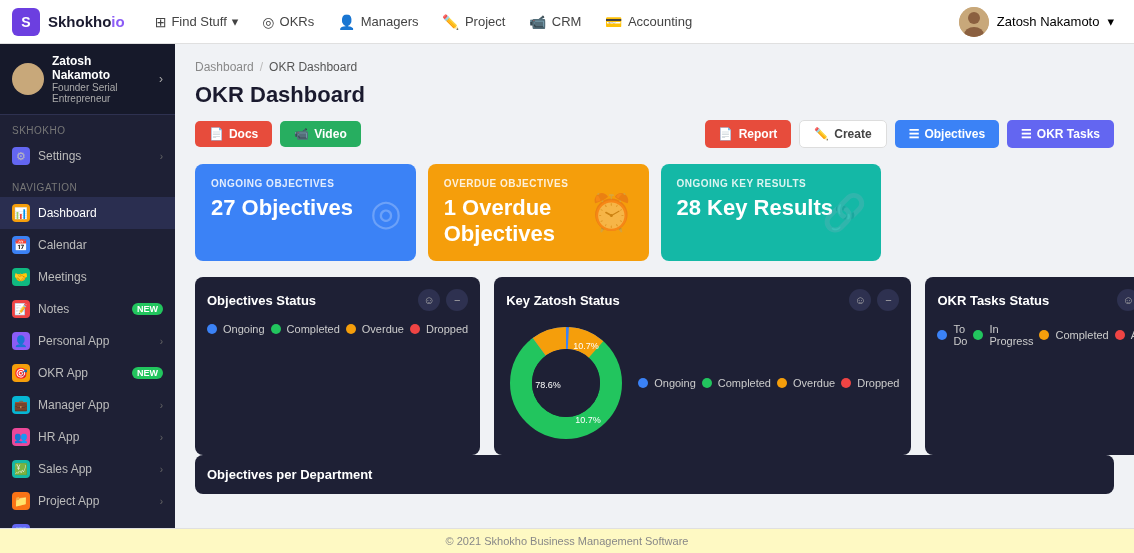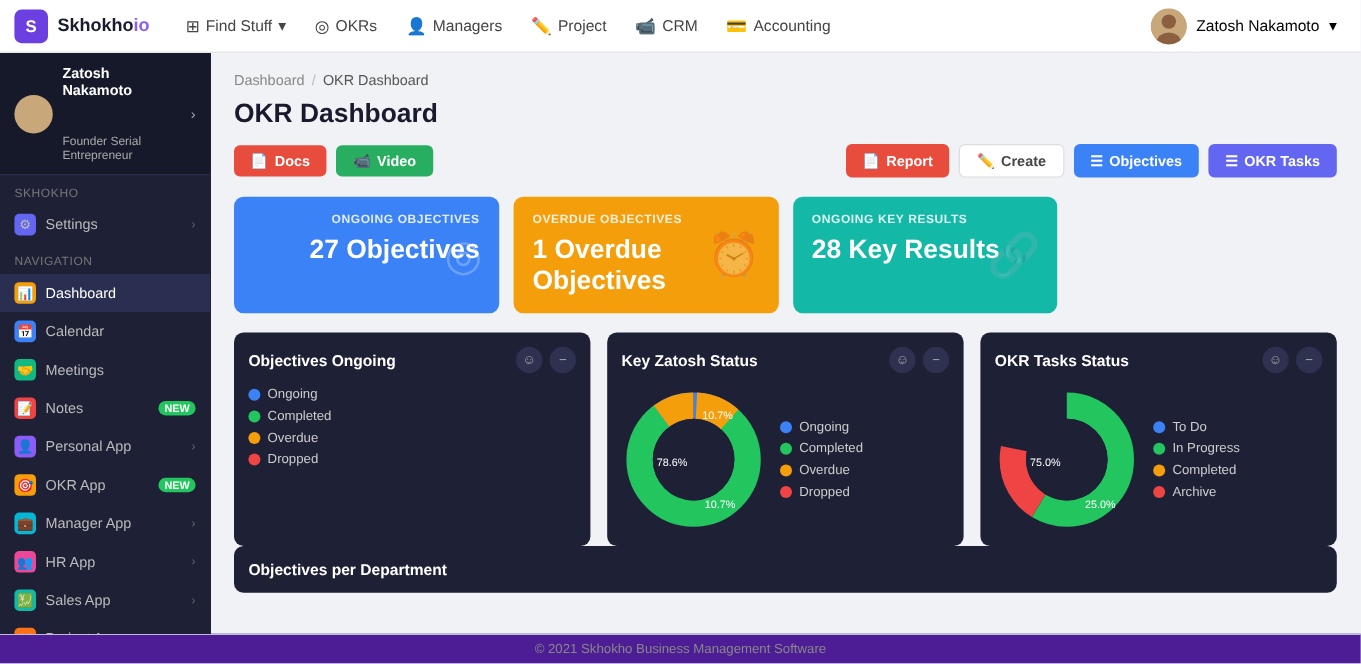--- a/index.html
+++ b/index.html
@@ -47,21 +47,21 @@
       width: 175px; background: #1e2035; color: #ccc; display: flex; flex-direction: column; flex-shrink: 0; overflow-y: auto;
     }
     .sidebar-user {
       padding: 10px 12px; display: flex; align-items: center; gap: 8px; background: #16192a; border-bottom: 1px solid #2e3150;
     }
     .sidebar-avatar {
       width: 32px; height: 32px; border-radius: 50%; background: #c8a87a; flex-shrink: 0;
     }
     .sidebar-user-info { flex: 1; }
     .sidebar-user-name { font-weight: 700; color: #fff; font-size: 12px; }
-    .sidebar-user-sub { font-size: 10px; color: #aaa; margin-top: 31px; }
+    .sidebar-user-sub { font-size: 10px; color: #aaa; }
     .sidebar-chevron { color: #aaa; font-size: 12px; }
 
     .sidebar-section-label {
       padding: 10px 12px 4px; font-size: 10px; color: #777; text-transform: uppercase; letter-spacing: 0.5px;
     }
     .sidebar-item {
       display: flex; align-items: center; gap: 8px; padding: 7px 12px; cursor: pointer; color: #bbb; font-size: 12px; position: relative;
     }
     .sidebar-item.active { background: #2a2e50; color: #fff; }
     .sidebar-item-icon {
@@ -106,21 +106,21 @@
     .btn-objectives { background: #3b82f6; color: #fff; }
     .btn-okrtasks { background: #6366f1; color: #fff; }
 
     
     .stat-cards {
       display: grid; grid-template-columns: repeat(4, 1fr); gap: 12px; margin-bottom: 16px;
     }
     .stat-card {
       border-radius: 8px; padding: 14px 16px; color: #fff; position: relative; overflow: hidden; min-height: 80px;
     }
-    .stat-card-blue { background: #3b82f6; text-align: right; }
+    .stat-card-blue { background: #3b82f6; }
     .stat-card-orange { background: #f59e0b; }
     .stat-card-teal { background: #14b8a6; }
     .stat-card-red { background: #ef4444; }
     .stat-card-label { font-size: 10px; font-weight: 700; text-transform: uppercase; letter-spacing: 0.5px; opacity: 0.85; margin-bottom: 6px; }
     .stat-card-value { font-size: 22px; font-weight: 700; }
     .stat-card-icon {
       position: absolute; right: 14px; top: 50%; transform: translateY(-50%); font-size: 36px; opacity: 0.25;
     }
 
     
@@ -138,31 +138,31 @@
     .chart-action-btn {
       width: 22px; height: 22px; border-radius: 50%; background: #2e3150; display: flex; align-items: center; justify-content: center; cursor: pointer; font-size: 11px; color: #aaa;
     }
     .chart-body {
       display: flex; align-items: center; gap: 12px;
     }
     .donut-wrapper {
       position: relative; width: 120px; height: 120px; flex-shrink: 0;
     }
     .legend {
-      display: flex; flex-direction: column; gap: 6px;
+      display: flex; flex-direction: row; gap: 6px;
     }
     .legend-item {
       display: flex; align-items: center; gap: 6px; font-size: 11px; color: #ccc;
     }
     .legend-dot {
       width: 10px; height: 10px; border-radius: 50%; flex-shrink: 0;
     }
 
     .footer {
-      background: #4c1d95; border-top: 1px solid #e0e0e0; padding: 6px 20px; font-size: 11px; color: #888; text-align: center; flex-shrink: 0;
+      background: #fef9c3; border-top: 1px solid #e0e0e0; padding: 6px 20px; font-size: 11px; color: #888; text-align: center; flex-shrink: 0;
     }
 
     
     .icon-settings { background: #6366f1; }
     .icon-dashboard { background: #f59e0b; }
     .icon-calendar { background: #3b82f6; }
     .icon-meetings { background: #10b981; }
     .icon-notes { background: #ef4444; }
     .icon-personal { background: #8b5cf6; }
     .icon-okr { background: #f59e0b; }
@@ -352,21 +352,21 @@
           <div class="stat-card-label">ONGOING KEY RESULTS</div>
           <div class="stat-card-value">28 Key Results</div>
           <div class="stat-card-icon">🔗</div>
         </div>
       </div>
 
       <div class="charts-row">
 
         <div class="chart-card">
           <div class="chart-card-header">
-            <span class="chart-card-title">Objectives Ongoing</span>
+            <span class="chart-card-title">Objectives Status</span>
             <div class="chart-card-actions">
               <div class="chart-action-btn">☺</div>
               <div class="chart-action-btn">−</div>
             </div>
           </div>
           <div class="chart-body">
             <div class="legend">
               <div class="legend-item">
                 <div class="legend-dot" style="background:#3b82f6"></div>
                 <span>Ongoing</span>
@@ -433,31 +433,20 @@
 
         <div class="chart-card">
           <div class="chart-card-header">
             <span class="chart-card-title">OKR Tasks Status</span>
             <div class="chart-card-actions">
               <div class="chart-action-btn">☺</div>
               <div class="chart-action-btn">−</div>
             </div>
           </div>
           <div class="chart-body">
-            <div class="donut-wrapper">
-              <svg width="120" height="120" viewBox="0 0 120 120">
-
-                <circle cx="60" cy="60" r="45" fill="none" stroke="#22c55e" stroke-width="22" stroke-dasharray="165.7 220.9" stroke-dashoffset="0" transform="rotate(-90 60 60)"></circle>
-
-                <circle cx="60" cy="60" r="45" fill="none" stroke="#ef4444" stroke-width="22" stroke-dasharray="55.2 220.9" stroke-dashoffset="-165.7" transform="rotate(-90 60 60)"></circle>
-                <circle cx="60" cy="60" r="34" fill="#1e2035"></circle>
-                <text x="42" y="65" fill="#fff" font-size="9" text-anchor="middle">75.0%</text>
-                <text x="88" y="100" fill="#fff" font-size="9" text-anchor="middle">25.0%</text>
-              </svg>
-            </div>
             <div class="legend">
               <div class="legend-item">
                 <div class="legend-dot" style="background:#3b82f6"></div>
                 <span>To Do</span>
               </div>
               <div class="legend-item">
                 <div class="legend-dot" style="background:#22c55e"></div>
                 <span>In Progress</span>
               </div>
               <div class="legend-item">

